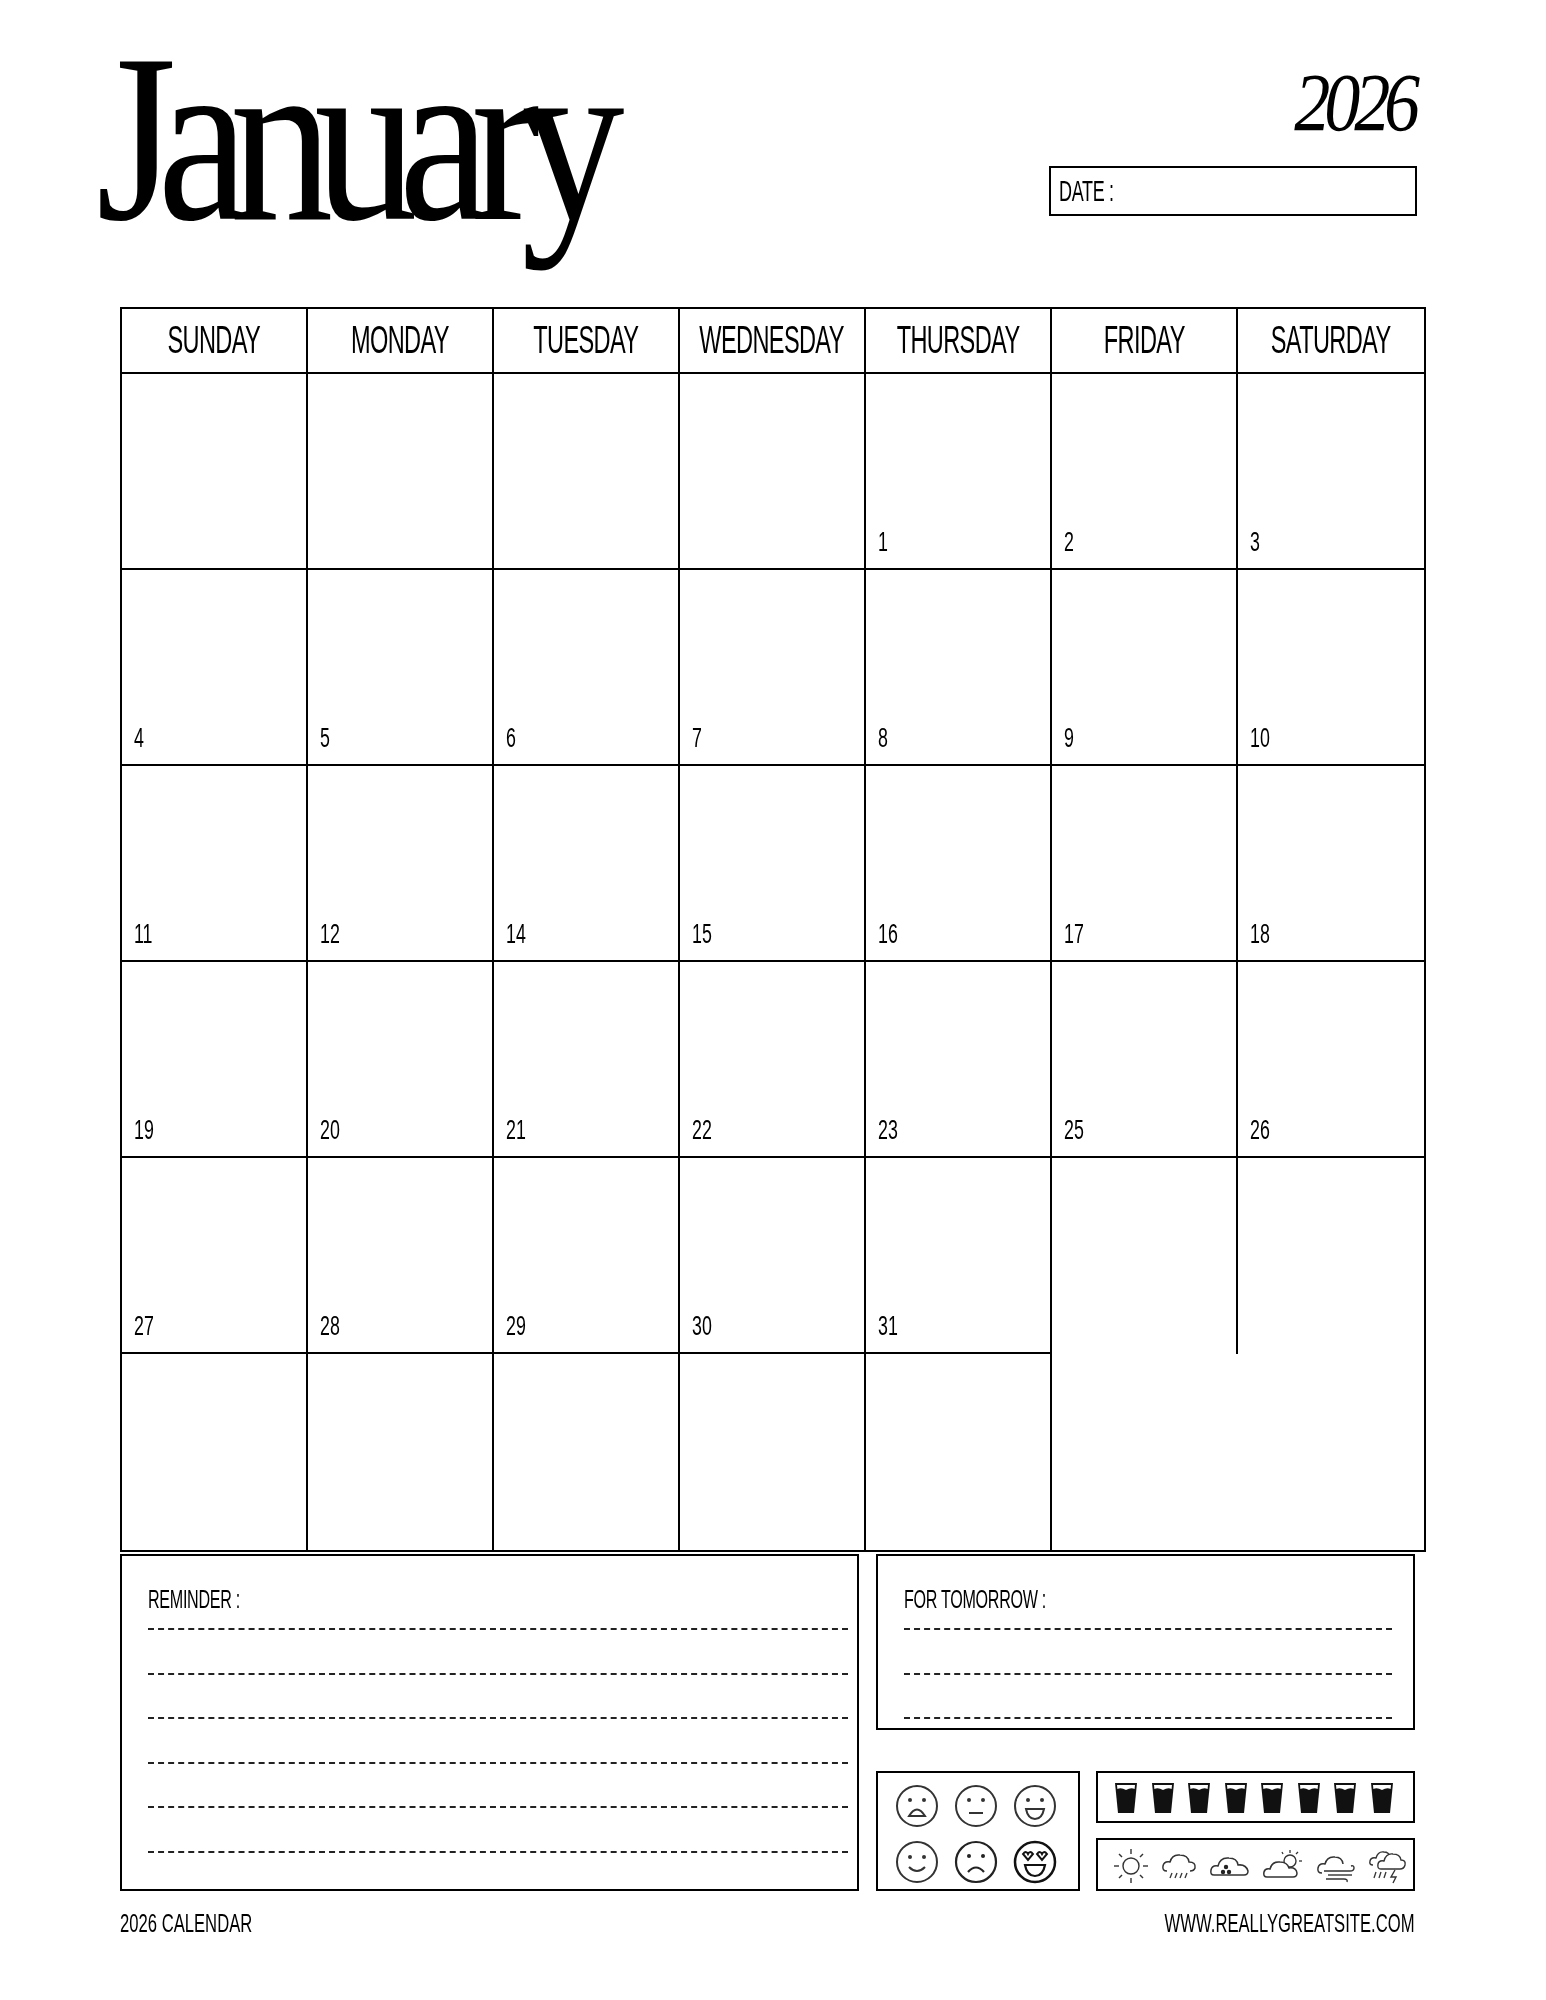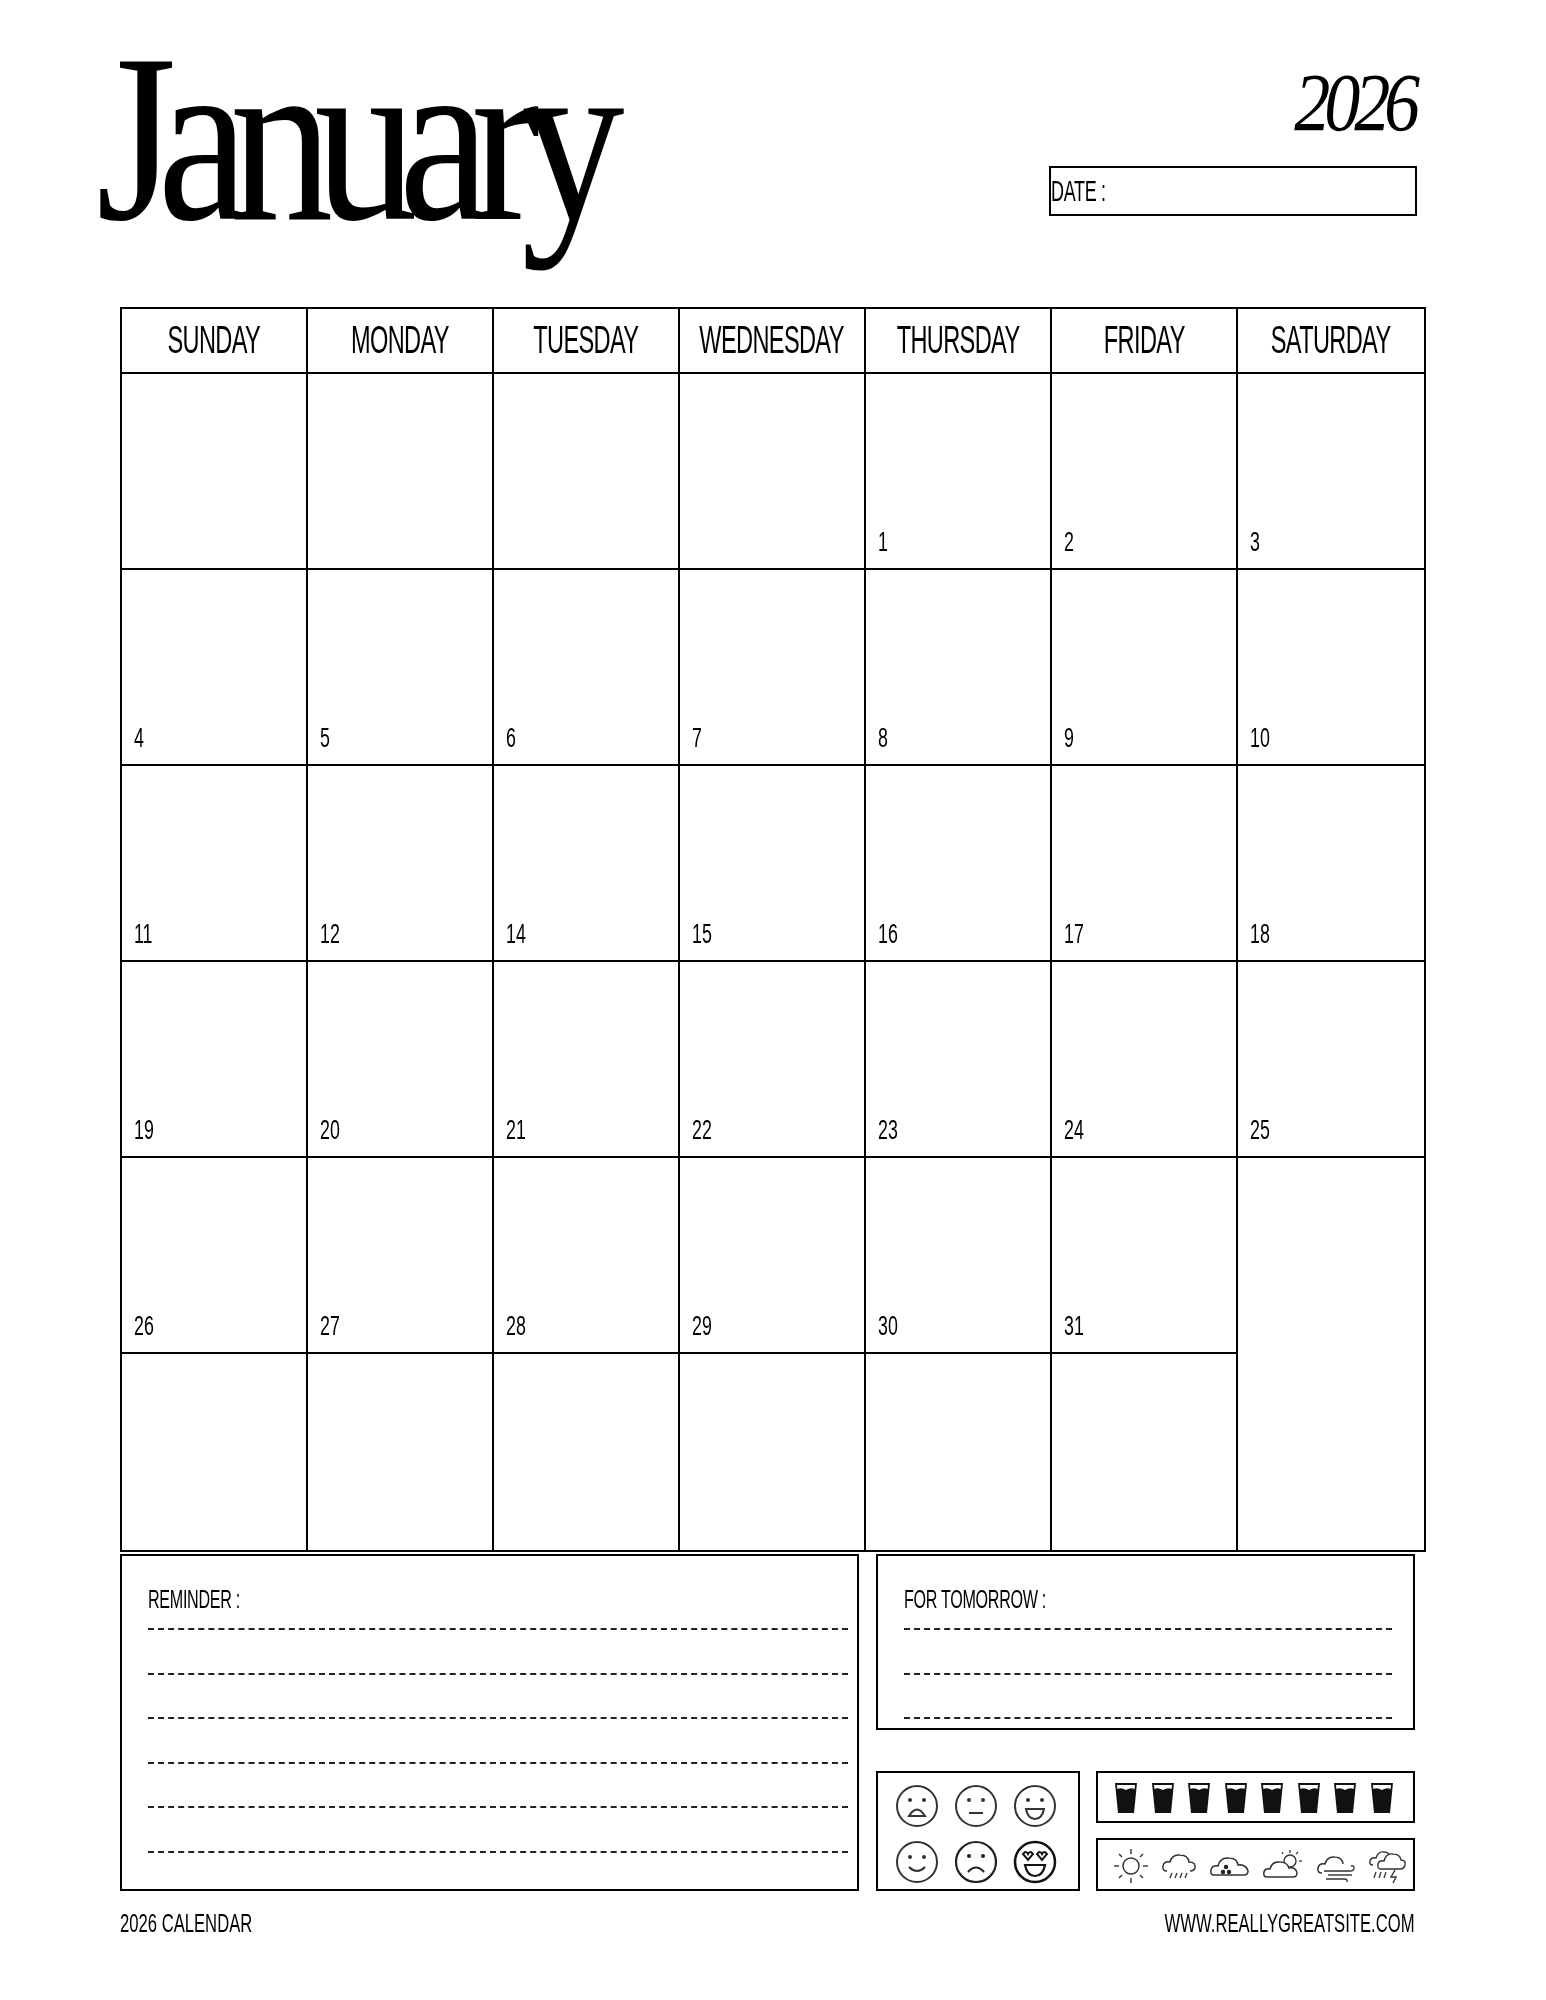--- a/index.html
+++ b/index.html
@@ -7,21 +7,21 @@
        font-family:"Liberation Sans", sans-serif;}
 
   
   .month-title{position:absolute;left:96px;top:18px;font-family:"Liberation Serif", serif;
        font-size:240px;line-height:1;letter-spacing:-22px;transform:scaleX(0.86);transform-origin:left top;
        font-weight:400;white-space:nowrap;}
   .year-title{position:absolute;right:132px;top:62px;font-family:"Liberation Serif", serif;
        font-style:italic;font-size:82px;line-height:1;letter-spacing:-7px;transform:scaleX(0.88);
        transform-origin:right top;}
   .date-box{position:absolute;left:1049px;top:166px;width:368px;height:50px;border:2px solid #000;
-       box-sizing:border-box;display:flex;align-items:center;}
+       box-sizing:border-box;display:flex;align-items:center;padding-left:8px;}
   .date-label{font-size:29px;font-weight:400;transform:scaleX(0.62);transform-origin:left center;
        white-space:nowrap;letter-spacing:-0.5px;}
 
   
   .cal{position:absolute;left:120px;top:307px;width:1306px;border:2px solid #000;box-sizing:border-box;}
   .cal-head{display:grid;grid-template-columns:repeat(7,1fr);height:63px;border-bottom:2px solid #000;}
   .cal-head .hcell{border-right:2px solid #000;display:flex;align-items:center;justify-content:center;
        overflow:hidden;}
   .cal-head .hcell:last-child{border-right:none;}
   .hlabel{font-size:38px;font-weight:400;transform:scaleX(0.62);white-space:nowrap;letter-spacing:-1px;display:inline-block;}
@@ -157,23 +157,20 @@
       <div class="dcell">
         <span class="dnum">21</span>
       </div>
       <div class="dcell">
         <span class="dnum">22</span>
       </div>
       <div class="dcell">
         <span class="dnum">23</span>
       </div>
       <div class="dcell">
-        <span class="dnum">24</span>
-      </div>
-      <div class="dcell">
         <span class="dnum">25</span>
       </div>
       <div class="dcell">
         <span class="dnum">26</span>
       </div>
       <div class="dcell">
         <span class="dnum">27</span>
       </div>
       <div class="dcell">
         <span class="dnum">28</span>

